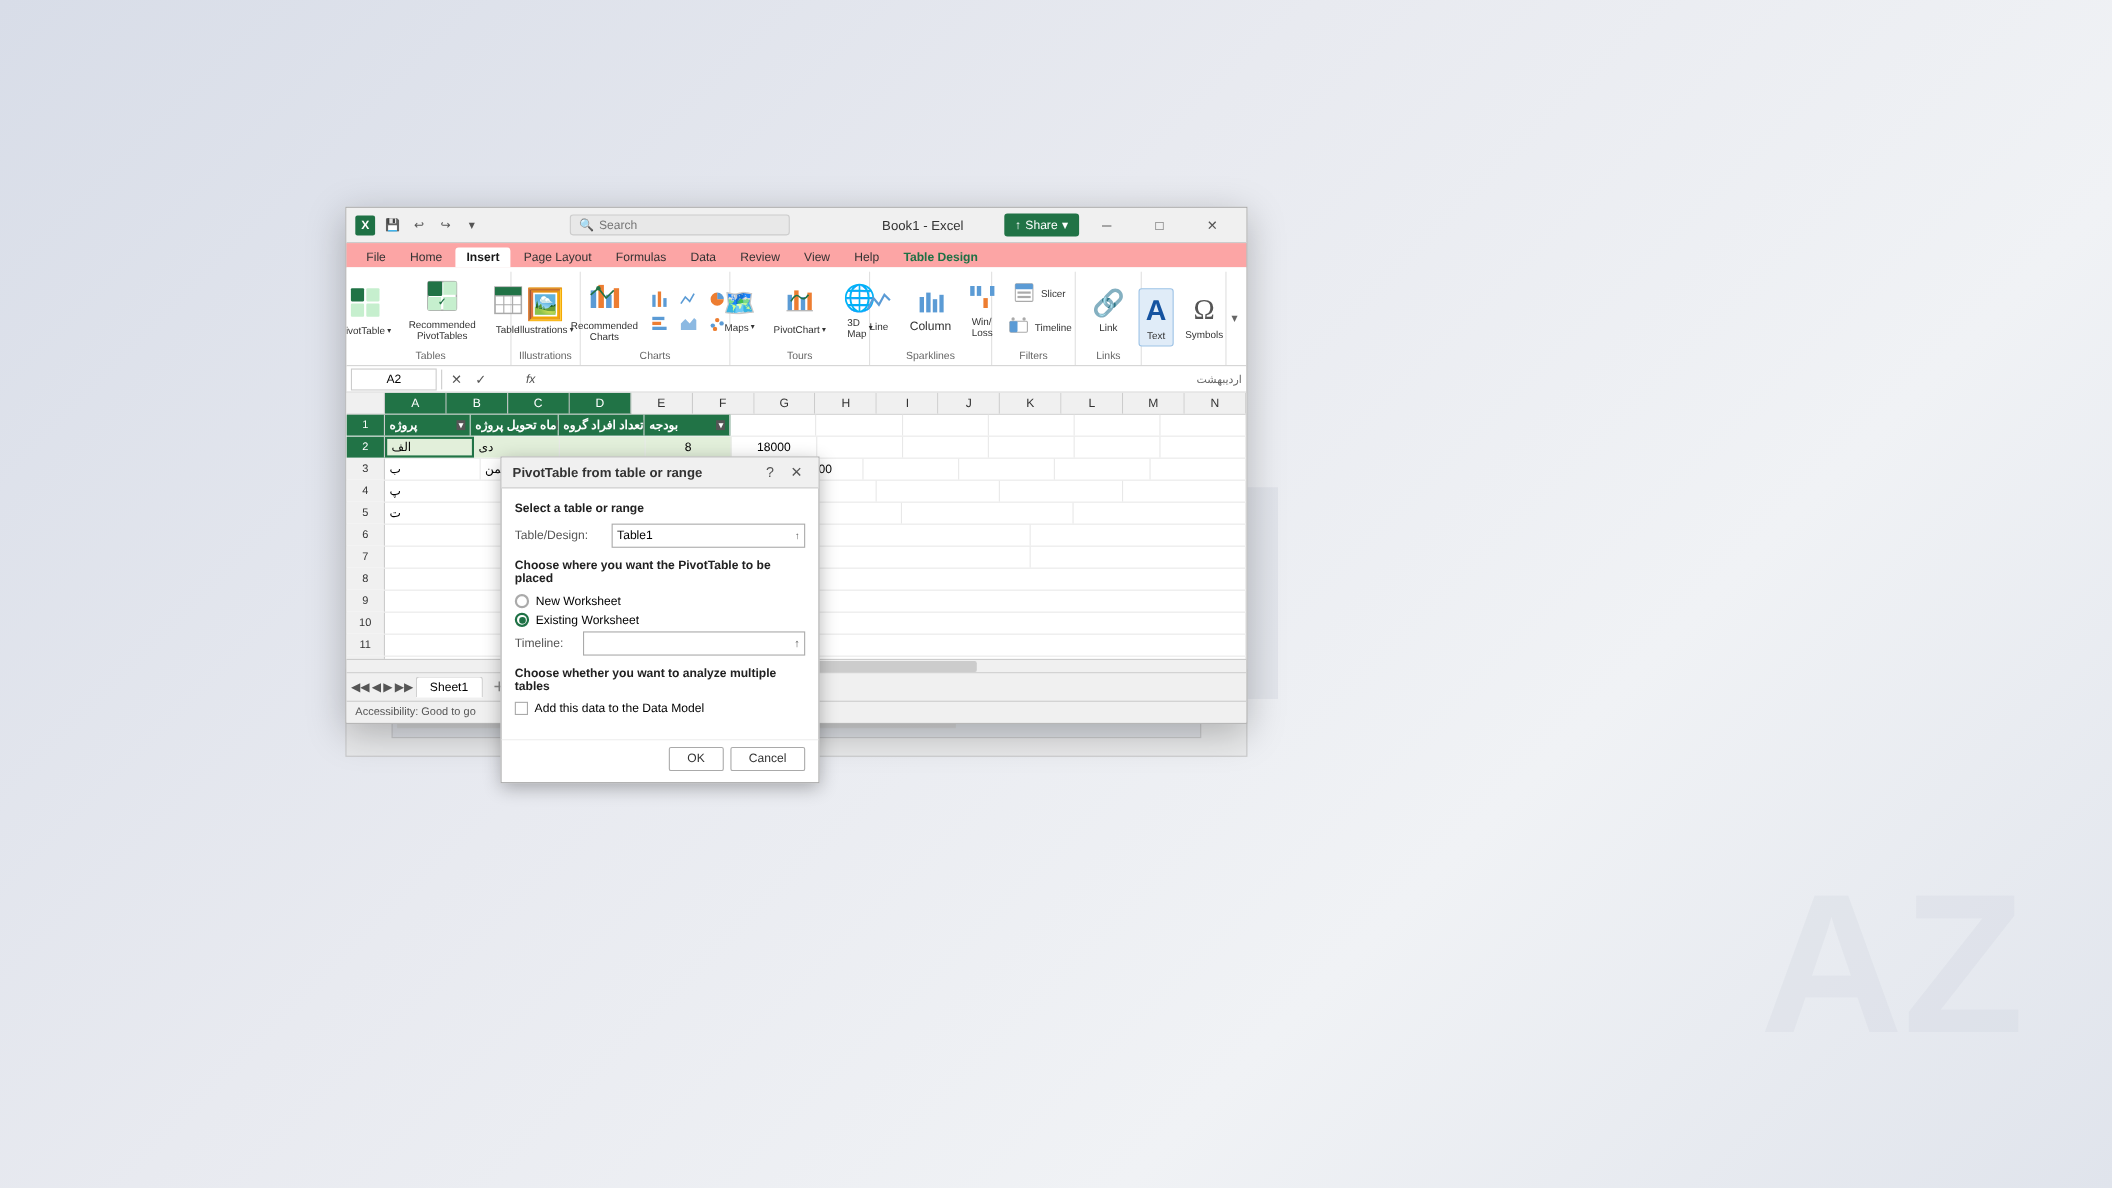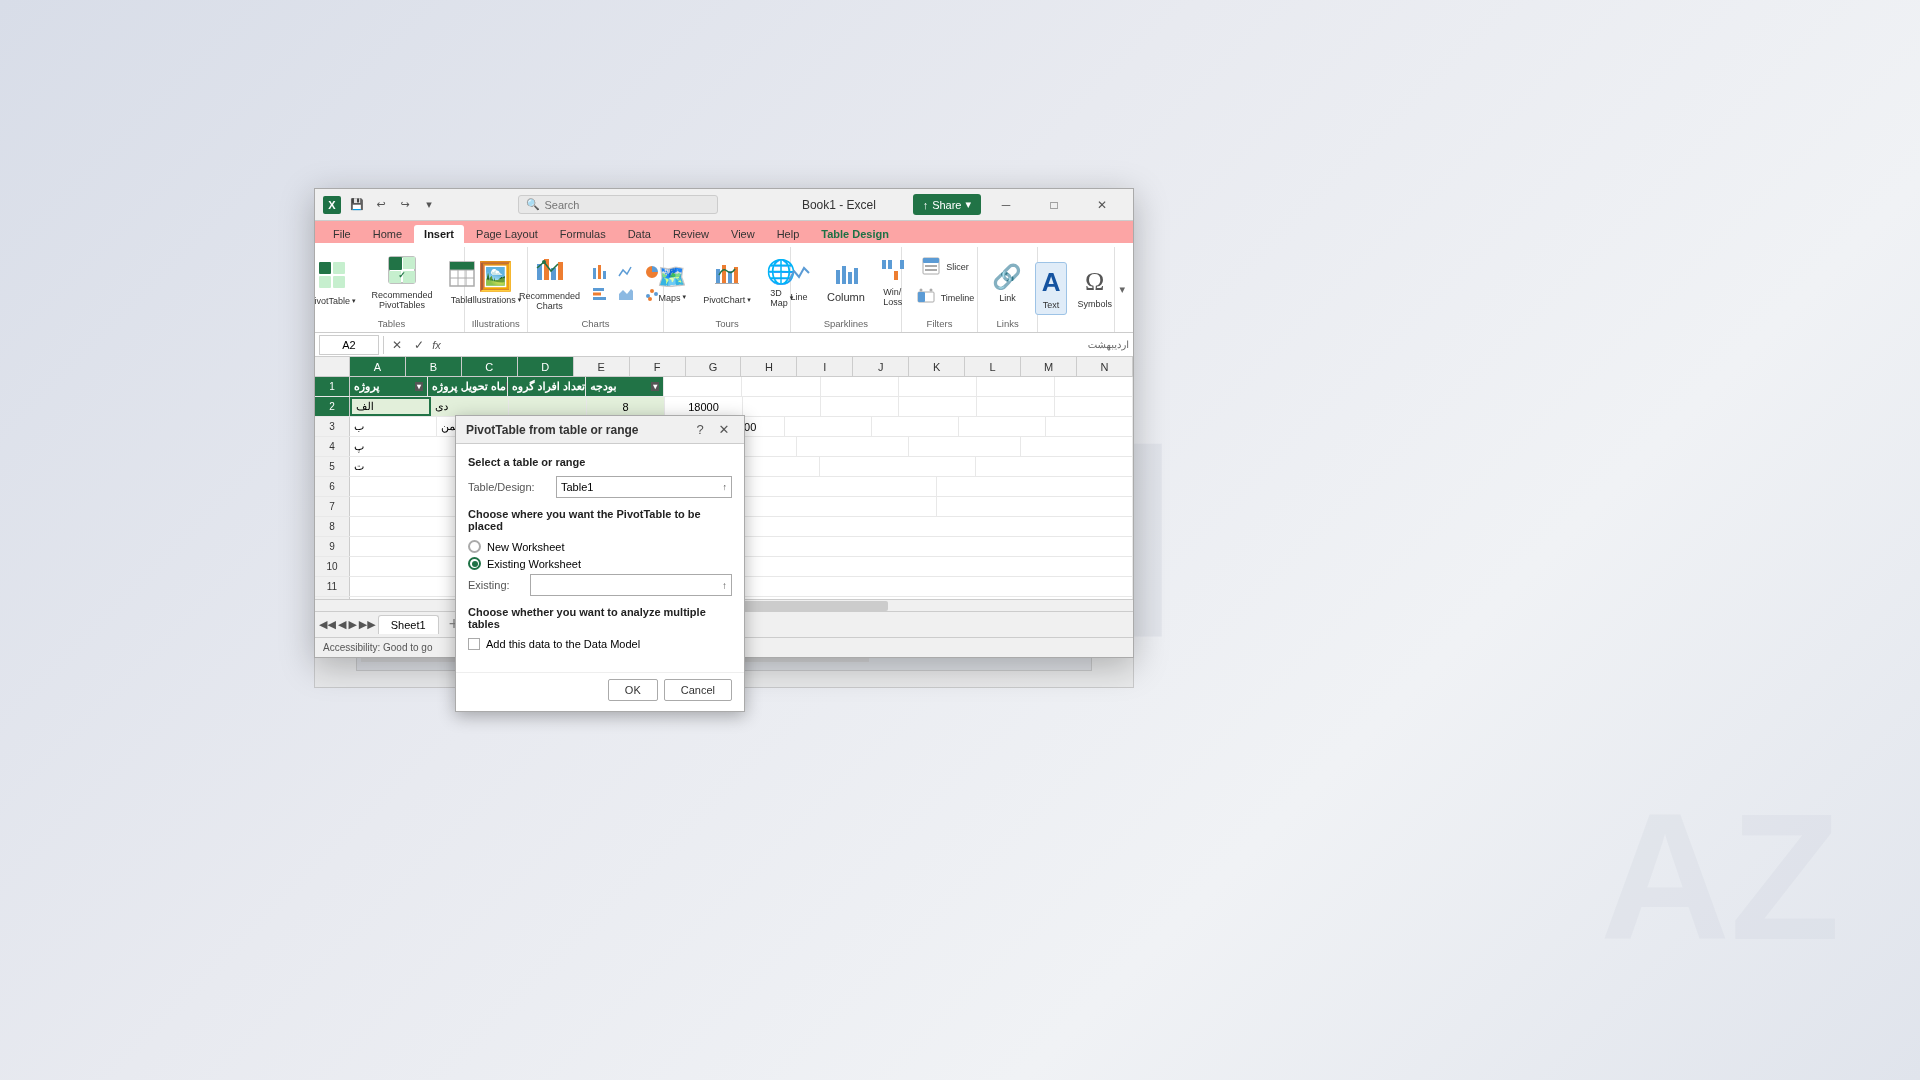--- a/index.html
+++ b/index.html
@@ -209,36 +209,37 @@
       height: 24px;
       background: white;
       border-bottom: 1px solid #ccc;
       display: flex;
       align-items: center;
       padding: 0 4px;
       gap: 4px;
       flex-shrink: 0;
     }
     .cell-ref {
-      width: 60px;
+      width: 78px;
       height: 20px;
       border: 1px solid #ccc;
       font-size: 11px;
       padding: 0 4px;
       text-align: center;
     }
     .formula-bar-divider {
       width: 1px;
       height: 18px;
       background: #ccc;
     }
     .fx-label {
       font-size: 11px;
       color: #555;
       font-style: italic;
+      margin-left: 28px;
     }
 
     
     .spreadsheet {
       flex: 1;
       background: white;
       overflow: hidden;
       position: relative;
     }
 
@@ -1090,21 +1091,21 @@
       <div class="dialog-section-title">Choose where you want the PivotTable to be placed</div>
       <div class="dialog-radio-row">
         <div class="radio-circle"></div>
         <span>New Worksheet</span>
       </div>
       <div class="dialog-radio-row">
         <div class="radio-circle checked"></div>
         <span>Existing Worksheet</span>
       </div>
       <div class="dialog-location-row">
-        <span class="dialog-location-label">Existing:</span>
+        <span class="dialog-location-label">Timeline:</span>
         <div class="dialog-location-input">
           <span style="font-size:10px;color:#555;">↑</span>
         </div>
       </div>
     </div>
 
     <div class="dialog-section">
       <div class="dialog-section-title">Choose whether you want to analyze multiple tables</div>
       <div class="dialog-checkbox-row">
         <div class="dialog-checkbox"></div>

